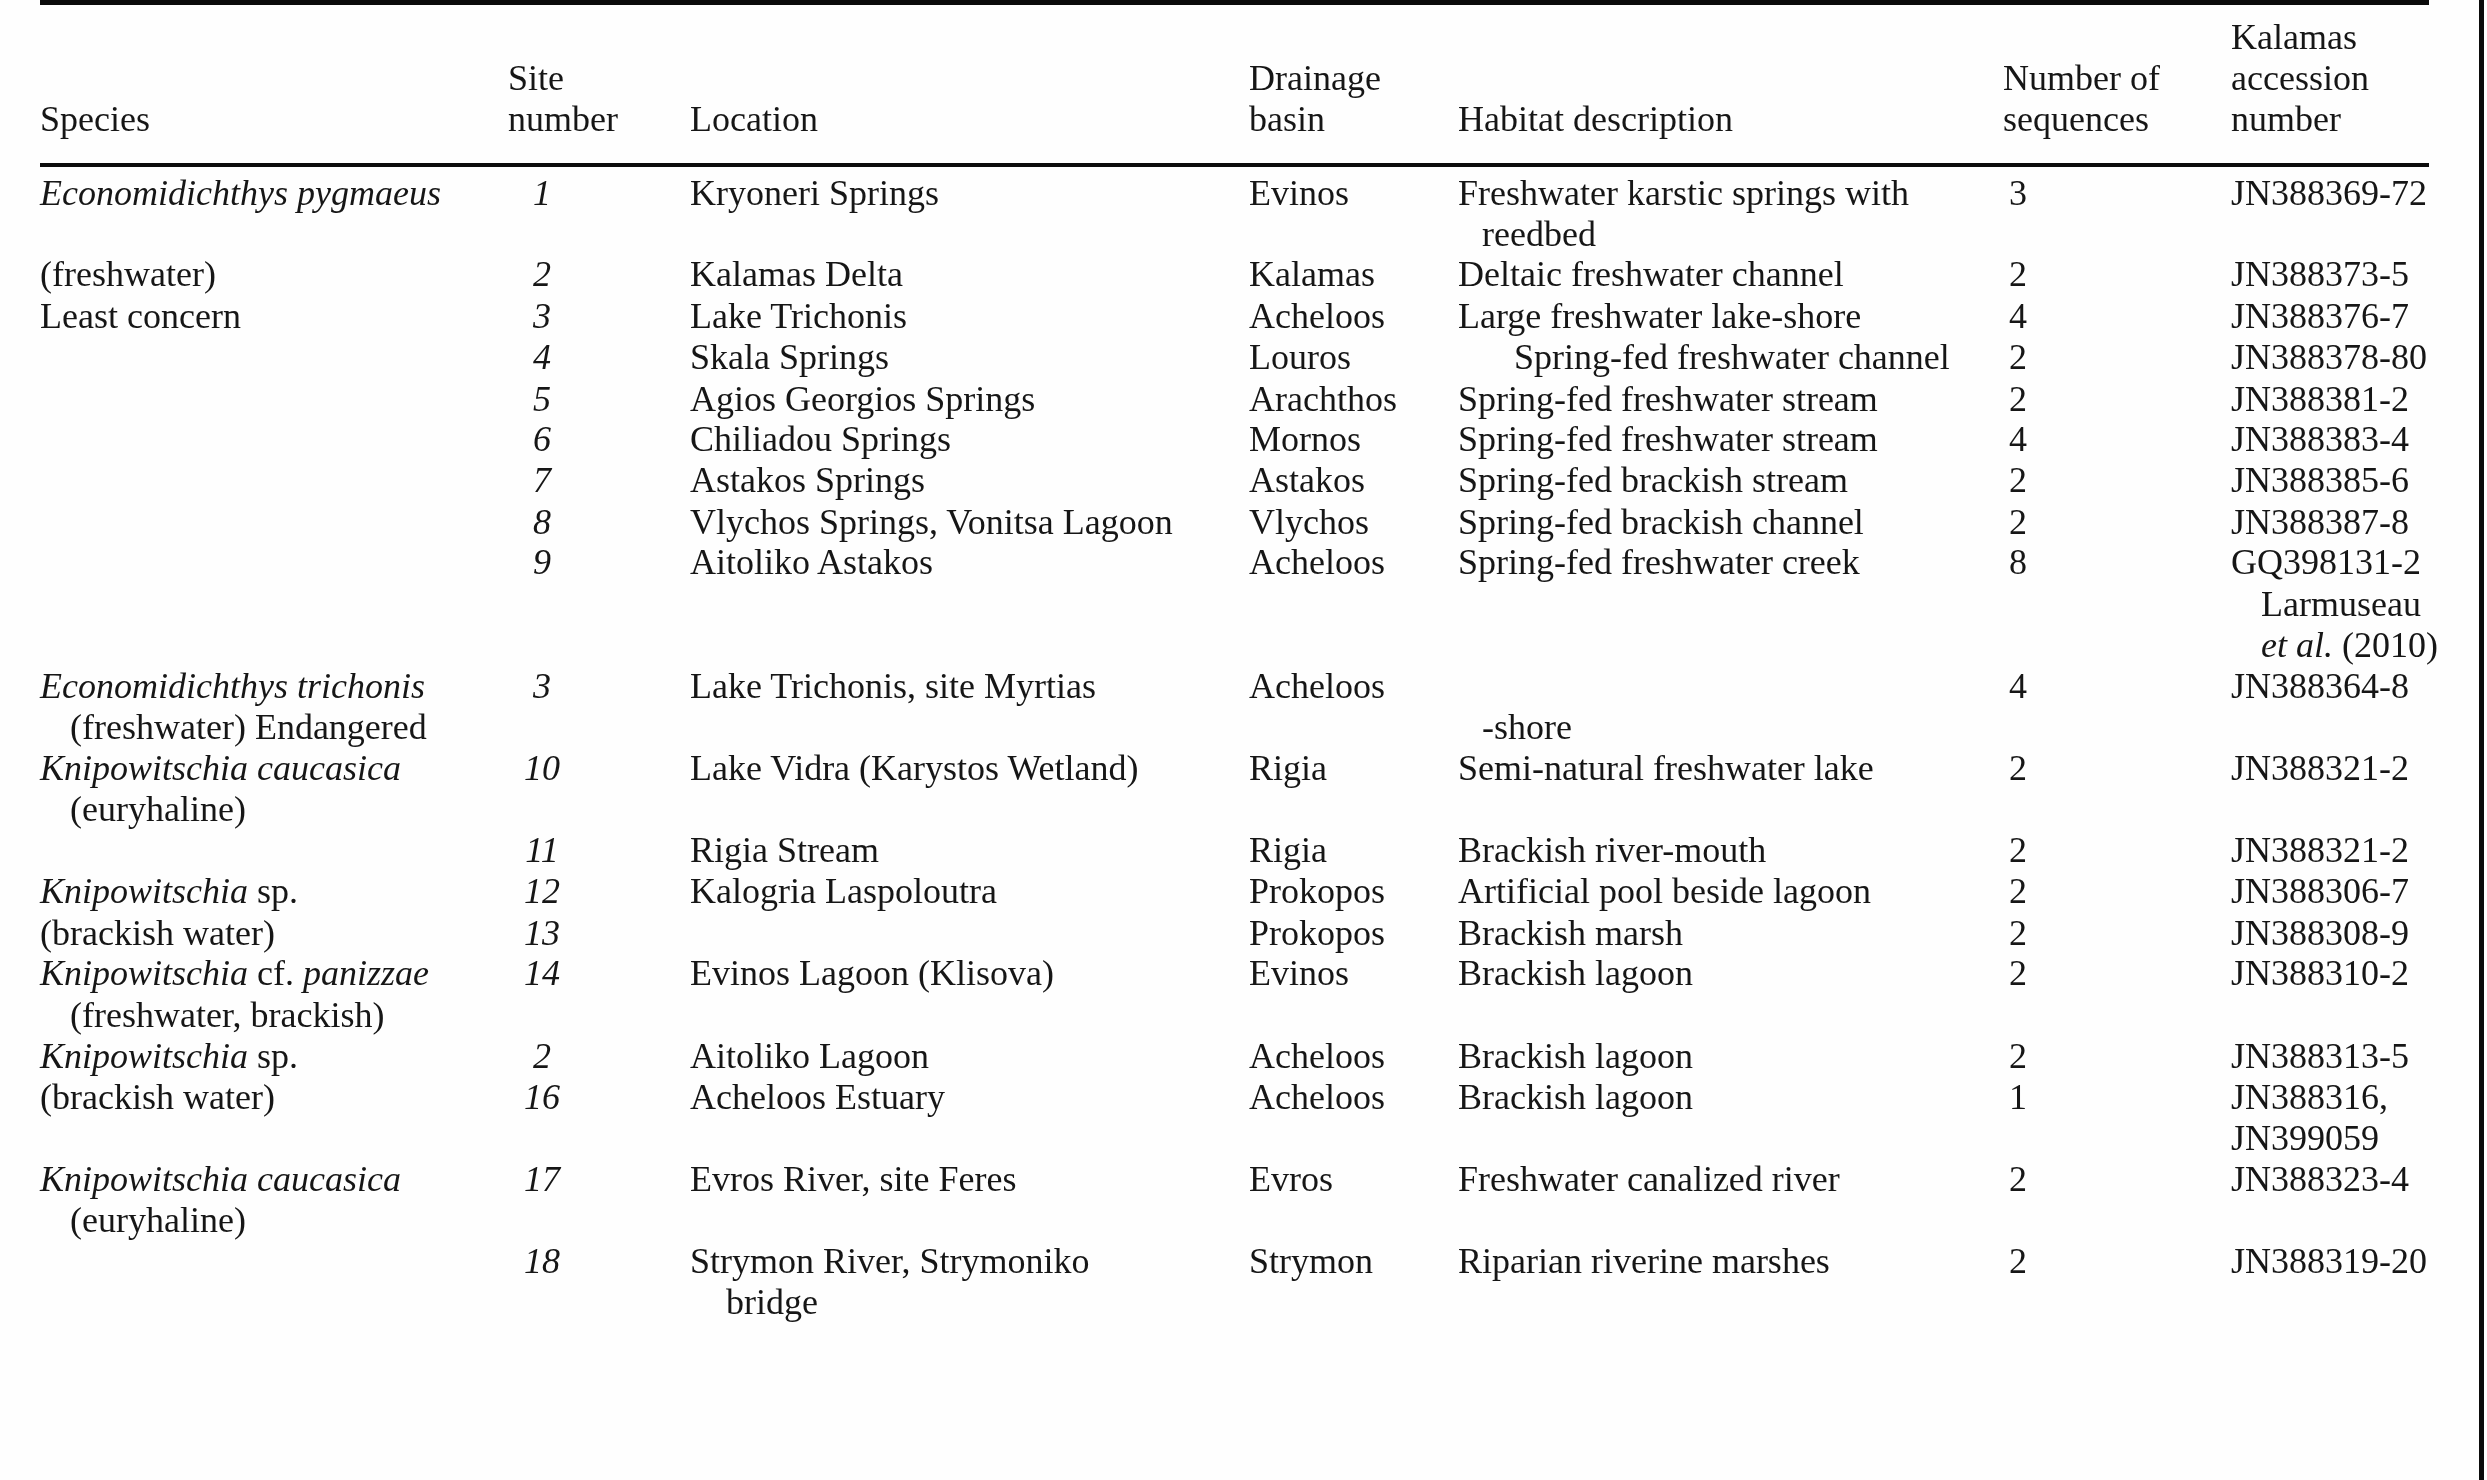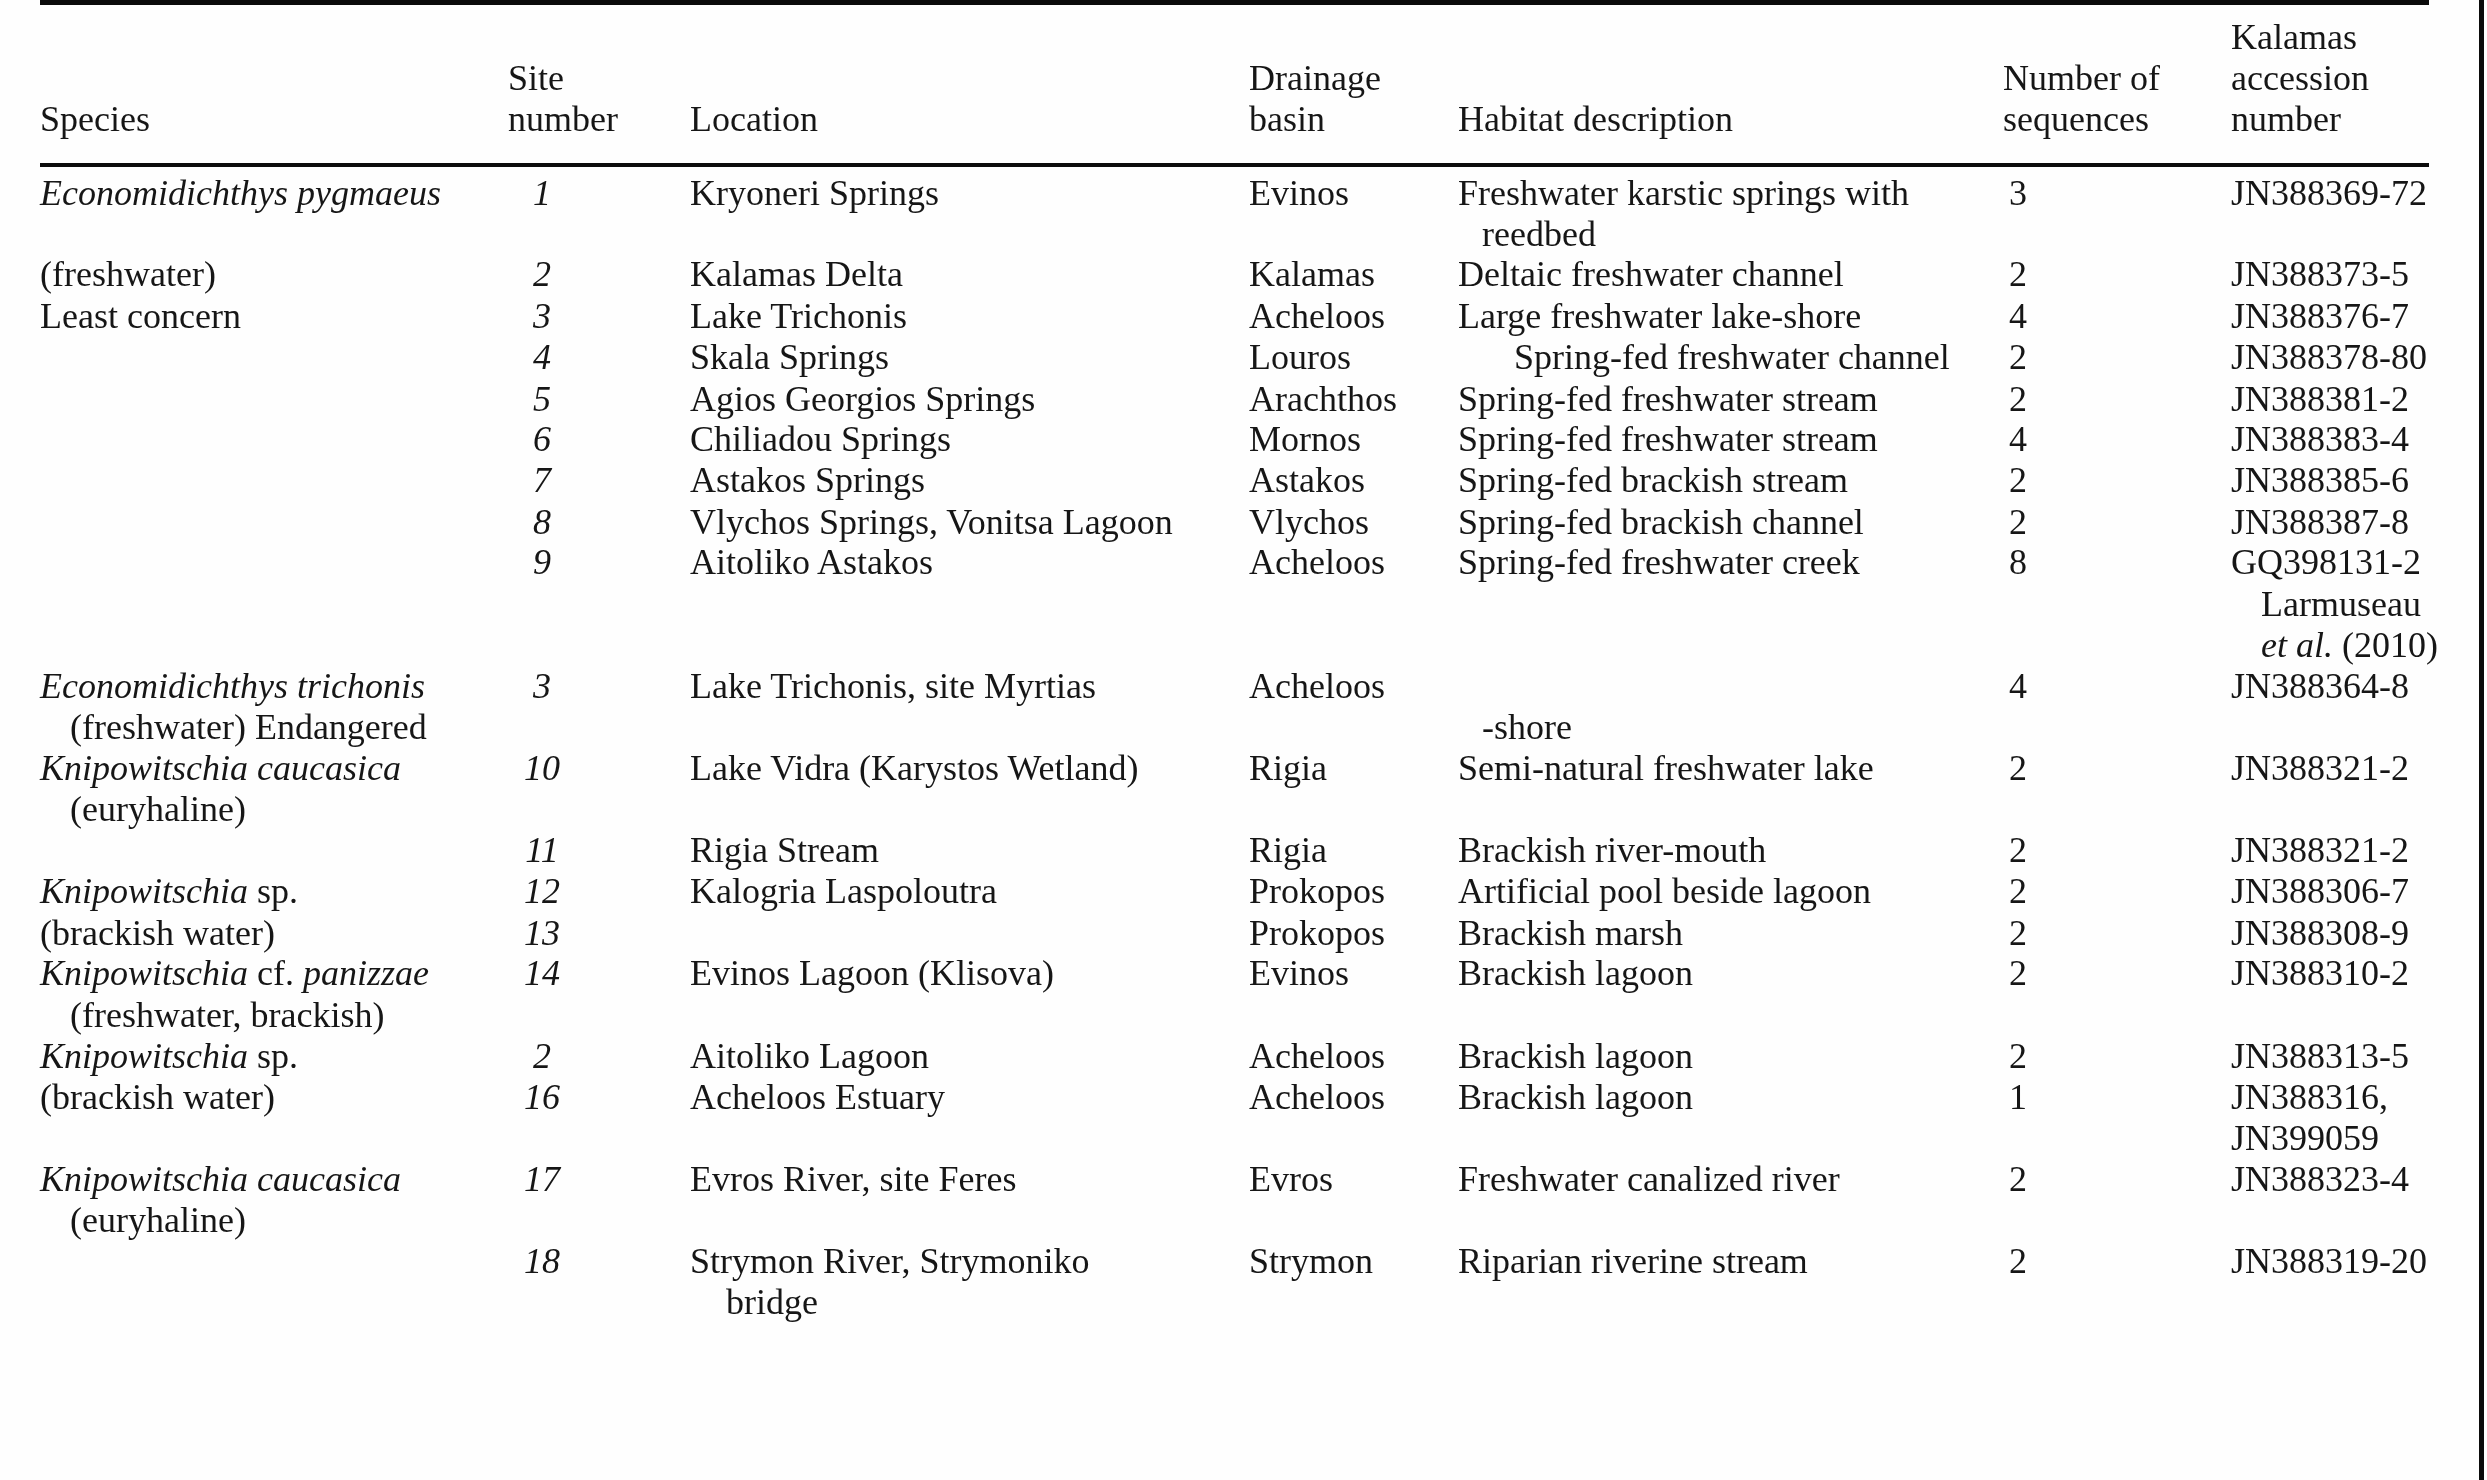--- a/index.html
+++ b/index.html
@@ -261,21 +261,21 @@
         <div class="cell" style="left: 2009px;"><span>2</span></div>
         <div class="cell" style="left: 2231px;"><span>JN388323-4</span></div>
       </div>
       <div class="tline" style="top: 1200px;">
         <div class="cell" style="left: 70px;"><span>(euryhaline)</span></div>
       </div>
       <div class="tline" style="top: 1241px;">
         <div class="cell center" style="left: 490px; width: 104px;"><span class="it">18</span></div>
         <div class="cell" style="left: 690px;"><span>Strymon River, Strymoniko</span></div>
         <div class="cell" style="left: 1249px;"><span>Strymon</span></div>
-        <div class="cell" style="left: 1458px;"><span>Riparian riverine stream</span></div>
+        <div class="cell" style="left: 1458px;"><span>Riparian riverine marshes</span></div>
         <div class="cell" style="left: 2009px;"><span>2</span></div>
         <div class="cell" style="left: 2231px;"><span>JN388319-20</span></div>
       </div>
       <div class="tline" style="top: 1282px;">
         <div class="cell" style="left: 726px;"><span>bridge</span></div>
       </div>
     </div>
   <div class="right-border"></div>
 </div>
 

